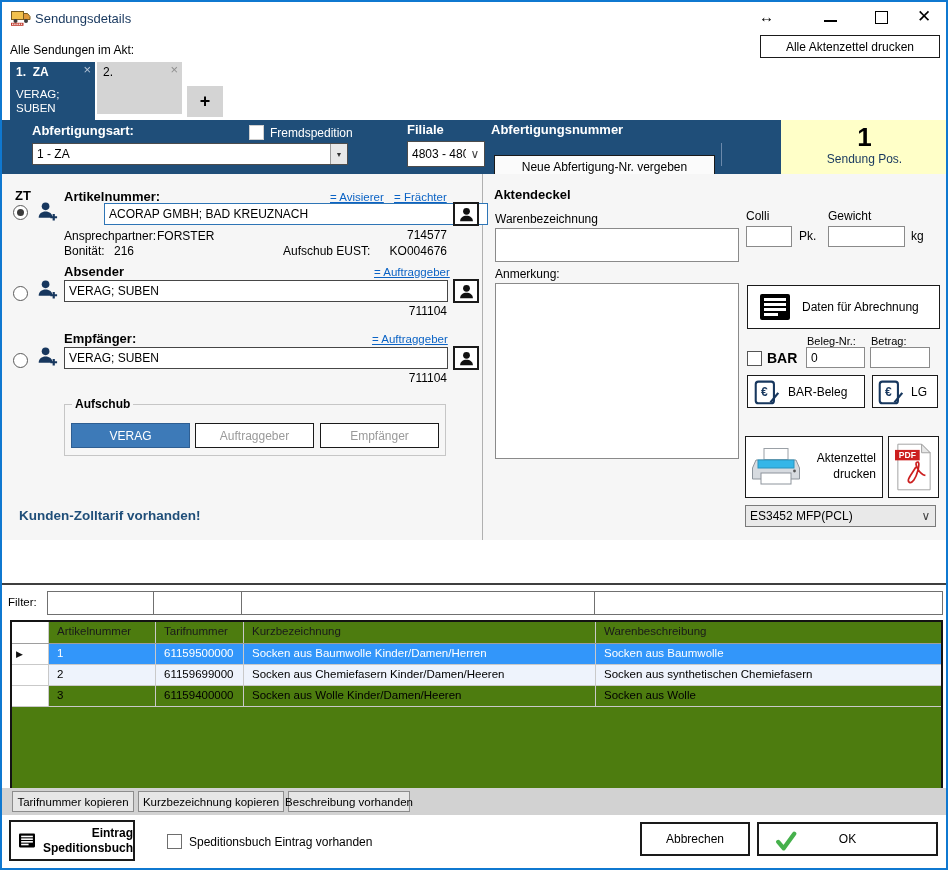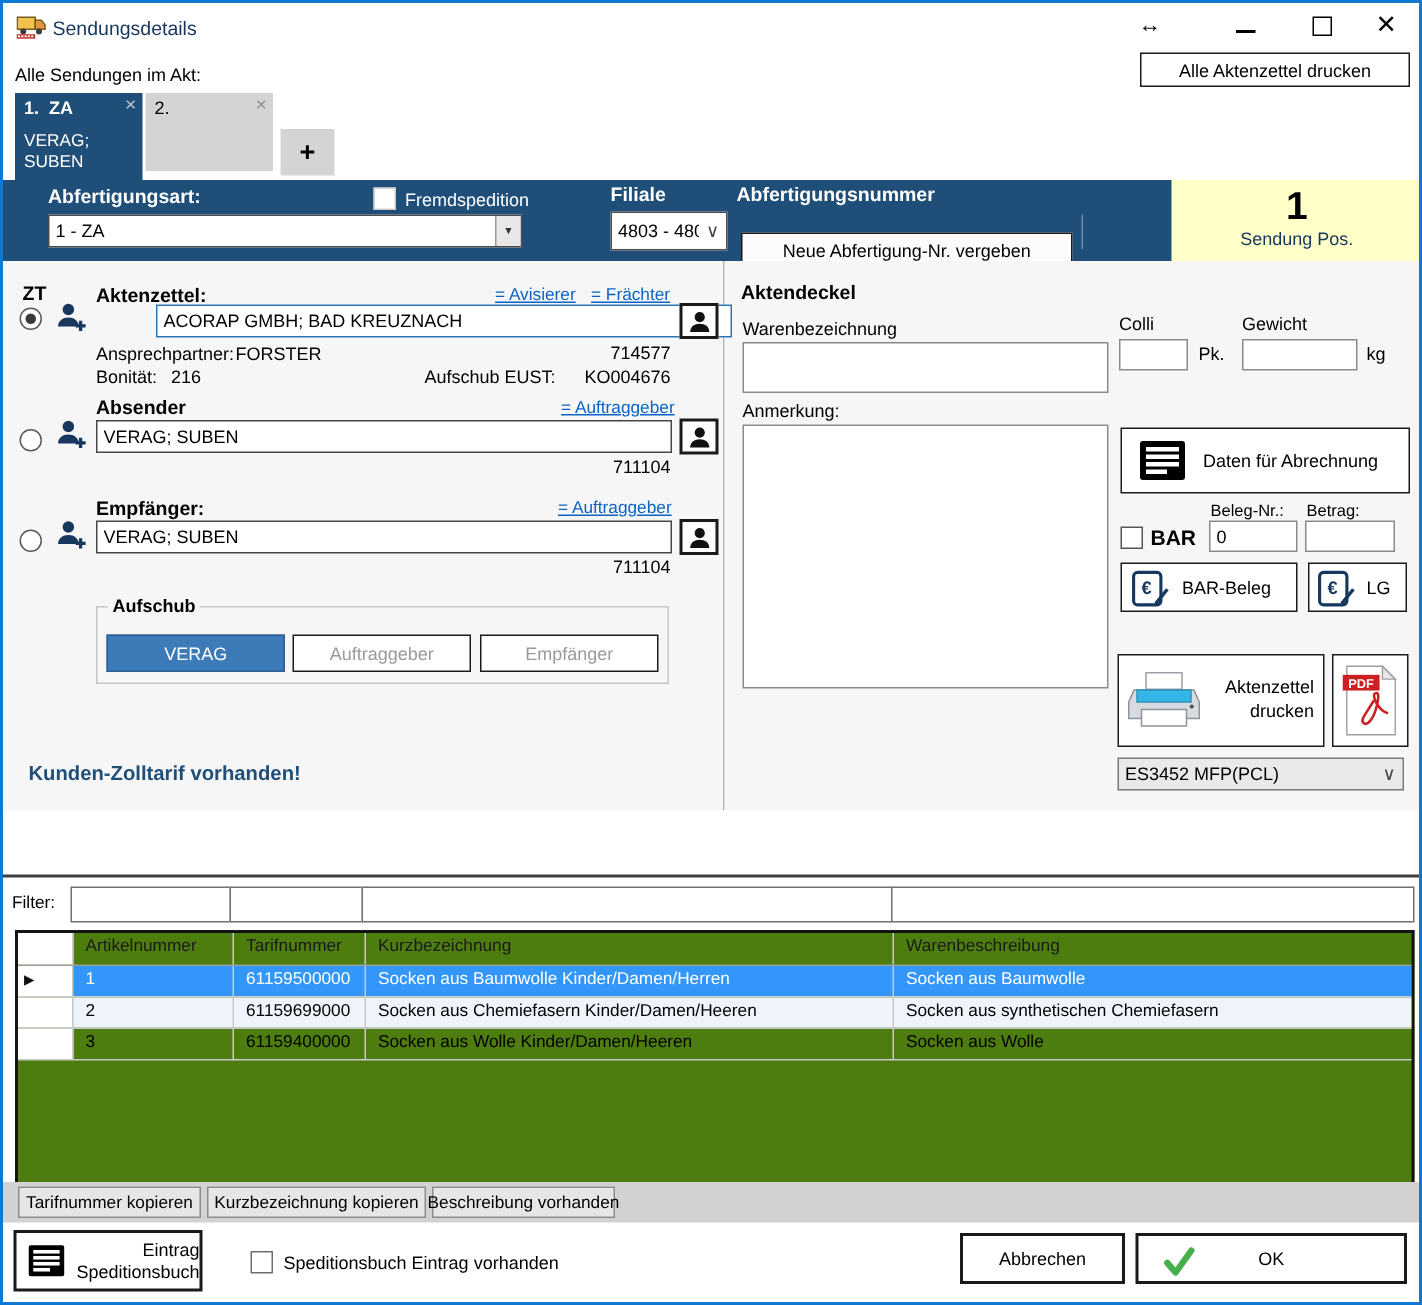--- a/index.html
+++ b/index.html
@@ -111,21 +111,21 @@
 
   <span class="lbl b f13" style="left:13px;top:186px;">ZT</span>
   <span class="radio checked" style="left:11px;top:203px;"></span>
   <span class="a" style="left:34px;top:198px;">
     <svg width="23" height="23" viewBox="0 0 24 24">
         <circle cx="10" cy="6.6" r="4" fill="#17375e"></circle>
         <path d="M2.8 18.5c0-4.1 3.3-6.4 7.2-6.4s7.2 2.3 7.2 6.4z" fill="#17375e"></path>
         <path d="M18.5 14.5v7M15 18h7" stroke="#17375e" stroke-width="2.3"></path>
       </svg>
   </span>
-  <span class="lbl b f13" style="left:62px;top:187px;">Aktenzettel:</span>
+  <span class="lbl b f13" style="left:62px;top:187px;">Artikelnummer:</span>
   <span class="link" style="left:328px;top:189px;">= Avisierer</span>
   <span class="link" style="left:392px;top:189px;">= Frächter</span>
   <input class="ti" style="left: 62px; top: 201px; width: 384px; height: 22px; border: 1px solid rgb(46, 117, 182); margin-left: 40px;" value="ACORAP GMBH; BAD KREUZNACH">
   <button class="btn btn2" style="left:451px;top:200px;width:26px;height:24px;padding:0;">
     <svg width="17" height="17" viewBox="0 0 20 20">
         <circle cx="10" cy="6.3" r="4" fill="#111"></circle>
         <path d="M2.5 18c0-4.2 3.4-6.4 7.5-6.4s7.5 2.2 7.5 6.4z" fill="#111"></path>
       </svg>
   </button>
   <span class="lbl" style="left:62px;top:227px;">Ansprechpartner:</span>
@@ -293,21 +293,21 @@
       <div class="gc kurz">Socken aus Wolle Kinder/Damen/Heeren</div>
       <div class="gc ware">Socken aus Wolle</div>
     </div>
   </div>
 
   <div class="a" style="left:0;top:786px;width:944px;height:27px;background:#d2d2d2;"></div>
   <button class="gbtn" style="left:10px;top:789px;width:122px;height:21px;">Tarifnummer kopieren</button>
   <button class="gbtn" style="left:136px;top:789px;width:146px;height:21px;">Kurzbezeichnung kopieren</button>
   <button class="gbtn" style="left:286px;top:789px;width:122px;height:21px;">Beschreibung vorhanden</button>
 
-  <button class="btn btn2" style="left:7px;top:818px;width:126px;height:41px;justify-content:flex-start;padding-left:8px;gap:8px;">
+  <button class="btn btn2" style="left:7px;top:818px;width:126px;height:41px;justify-content:flex-start;padding-left:8px;gap:8px;font-weight:bold;">
     <svg width="26" height="23" viewBox="0 0 30 26">
         <rect width="30" height="26" rx="2" fill="#000"></rect>
         <rect x="4" y="4" width="22" height="3" fill="#fff"></rect>
         <rect x="4" y="9" width="22" height="3" fill="#fff"></rect>
         <rect x="4" y="14" width="22" height="3" fill="#fff"></rect>
         <rect x="4" y="19" width="14" height="3" fill="#fff"></rect>
       </svg>
     <span style="text-align:right;flex:1;line-height:1.25;">
       <span>Eintrag</span><br>
       <span>Speditionsbuch</span>

